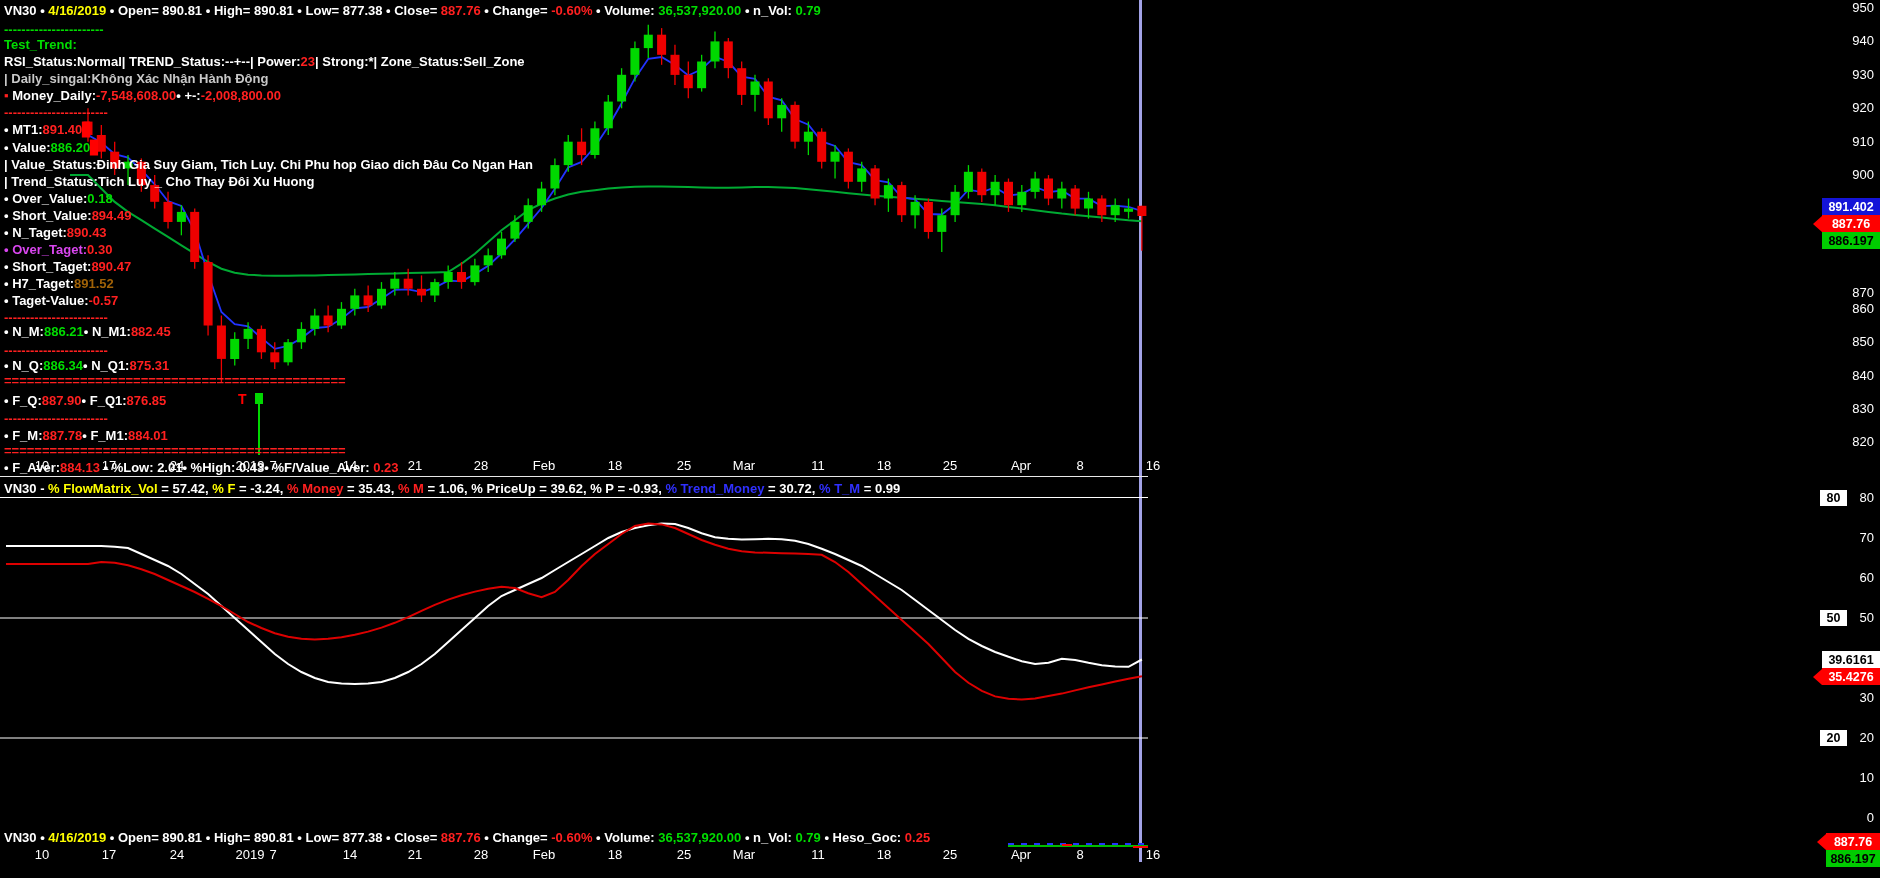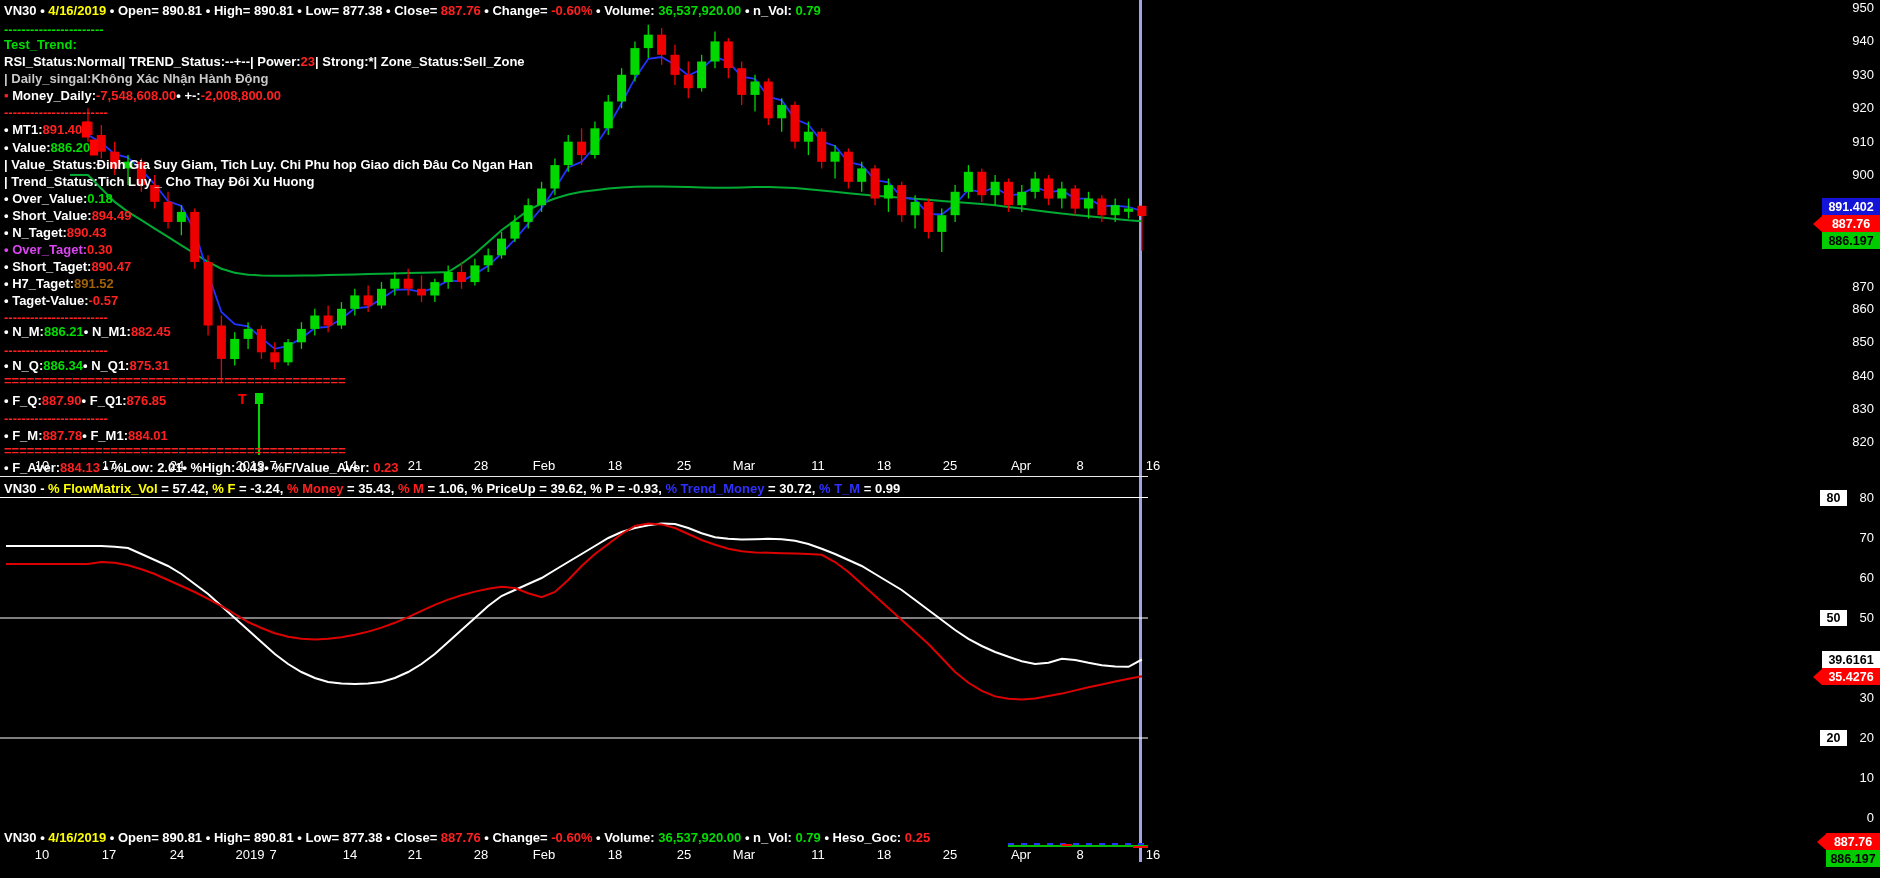--- a/index.html
+++ b/index.html
@@ -294,21 +294,21 @@
 
   <div id="price-ticks" class="axiscol" style="top:0; height:478px;">
       <div class="ytick" style="top: 0px; margin-left: 18px;">950</div>
       <div class="ytick" style="top: 33.423px;">940</div>
       <div class="ytick" style="top: 66.846px;">930</div>
       <div class="ytick" style="top: 100.269px;">920</div>
       <div class="ytick" style="top: 133.692px;">910</div>
       <div class="ytick" style="top: 167.115px;">900</div>
       <div class="ytick" style="top: 200.538px;">890</div>
       <div class="ytick" style="top: 233.961px;">880</div>
-      <div class="ytick" style="top: 279px;">870</div>
+      <div class="ytick" style="top: 285px;">870</div>
       <div class="ytick" style="top: 300.807px; margin-left: 16px;">860</div>
       <div class="ytick" style="top: 334.23px;">850</div>
       <div class="ytick" style="top: 367.653px;">840</div>
       <div class="ytick" style="top: 401.076px;">830</div>
       <div class="ytick" style="top: 434.499px;">820</div>
     </div>
 
   <div id="flow-ticks" class="axiscol" style="top:0; height:878px;">
       <div class="ytick" style="top: 490px;">80</div>
       <div class="ytick" style="top: 530px;">70</div>

